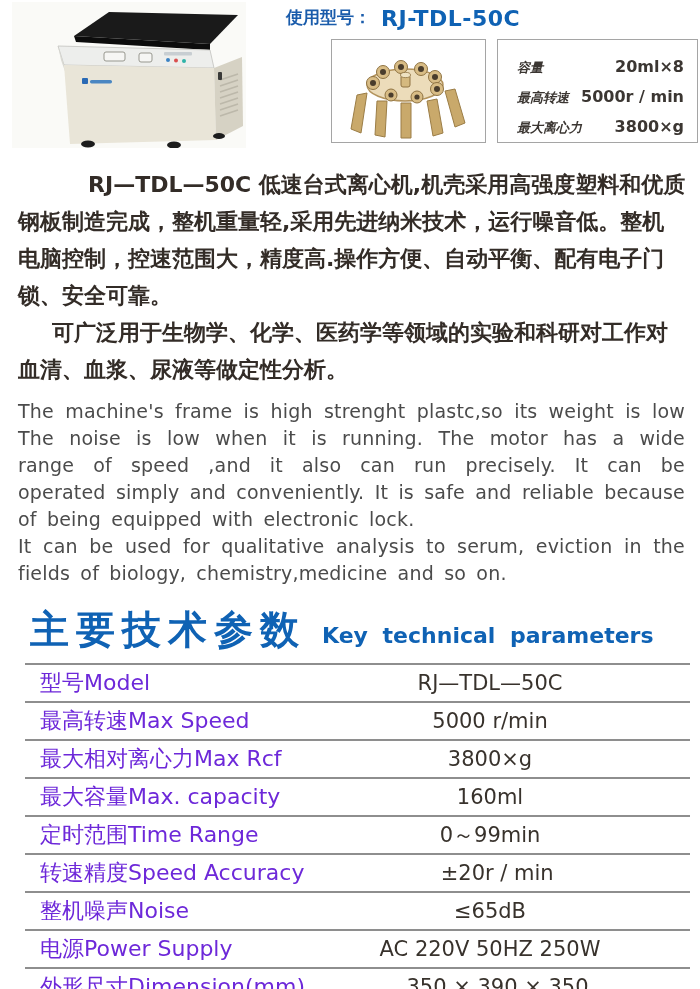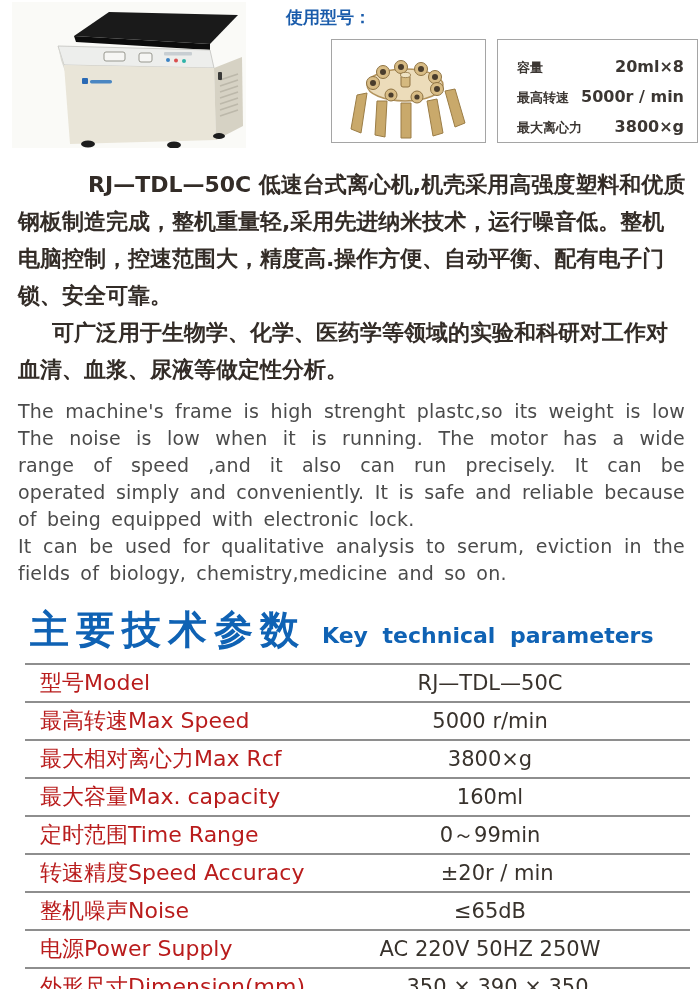--- a/index.html
+++ b/index.html
@@ -9,34 +9,34 @@
     -webkit-font-smoothing:antialiased;
   }
   .top-section{position:relative;width:700px;height:150px;}
   .photo-box{position:absolute;left:12px;top:2px;width:234px;height:146px;}
   .model-header{position:absolute;left:286px;top:6px;display:flex;align-items:flex-start;white-space:nowrap;}
   .usage-label{font-size:17px;font-weight:bold;color:#1a5cab;}
   .model-no{font-size:22px;font-weight:bold;color:#0f62b4;margin-left:10px;letter-spacing:0.5px;}
   .rotor-box{position:absolute;left:331px;top:39px;width:155px;height:104px;border:1.5px solid #a5a5a5;background:#fff;box-sizing:border-box;display:flex;align-items:center;justify-content:center;}
   .spec-box{position:absolute;left:497px;top:39px;width:201px;height:104px;border:1.5px solid #a5a5a5;background:#fff;box-sizing:border-box;padding:17px 13px 0 19px;}
   .spec-row{display:flex;justify-content:space-between;align-items:baseline;margin-bottom:10px;}
-  .spec-label{font-size:13px;font-weight:bold;color:#3b3632;}
+  .spec-label{font-size:13px;font-weight:bold;color:#3b3632;font-style:italic;}
   .spec-value{font-size:16px;font-weight:bold;color:#3b3632;}
   .cn-desc{margin:16px 14px 0 18px;font-size:22px;line-height:37px;color:#332c27;font-weight:bold;}
   .cn-desc p{margin:0;}
   .cn-p1{text-indent:70px;}
   .cn-p2{text-indent:34px;}
   .en-desc{margin:10px 15px 16px 18px;font-size:19px;line-height:27px;color:#4b4b4b;text-align:justify;word-spacing:4px;letter-spacing:0.2px;}
   .en-desc p{margin:0;}
   .section-heading{margin:6px 0 0 30px;display:flex;align-items:baseline;}
   .heading-cn{font-size:39px;font-weight:bold;color:#0f62b4;letter-spacing:7px;}
   .heading-en{font-size:22px;font-weight:bold;color:#0f62b4;margin-left:16px;word-spacing:7px;}
   .spec-table{margin:6px 0 0 25px;width:665px;border-top:2px solid #8e8e8e;}
   .trow{display:flex;align-items:center;height:36px;border-bottom:2px solid #8e8e8e;}
-  .tlabel{flex:1;padding-left:15px;font-size:22px;color:#b91c1c;white-space:nowrap;}
+  .tlabel{flex:1;padding-left:15px;font-size:22px;color:#6d28d9;white-space:nowrap;}
   .tvalue{width:400px;text-align:center;font-size:21px;color:#38322c;white-space:nowrap;}
 </style>
 </head>
 <body>
 
 <div>
 
   <div class="top-section">
 
     <div class="photo-box">
@@ -79,20 +79,21 @@
         </g>
 
         <ellipse cx="76" cy="142" rx="7" ry="3.5" fill="#1c1c1c"></ellipse>
         <ellipse cx="162" cy="143" rx="7" ry="3.5" fill="#1c1c1c"></ellipse>
         <ellipse cx="207" cy="134" rx="6" ry="3" fill="#1c1c1c"></ellipse>
       </svg>
     </div>
 
     <div class="model-header">
       <span class="usage-label">使用型号：</span>
+      <span class="model-no">RJ-TDL-50C</span>
     </div>
 
     <div class="rotor-box">
       <svg width="140" height="96" viewBox="0 0 140 96">
 
         <g fill="#c9a96b" stroke="#9b7d46" stroke-width="1">
           <polygon points="18,52 28,50 22,90 12,86"></polygon>
           <polygon points="38,58 48,58 46,94 36,92"></polygon>
           <polygon points="62,60 72,60 72,95 62,95"></polygon>
           <polygon points="88,58 98,56 104,90 94,93"></polygon>

